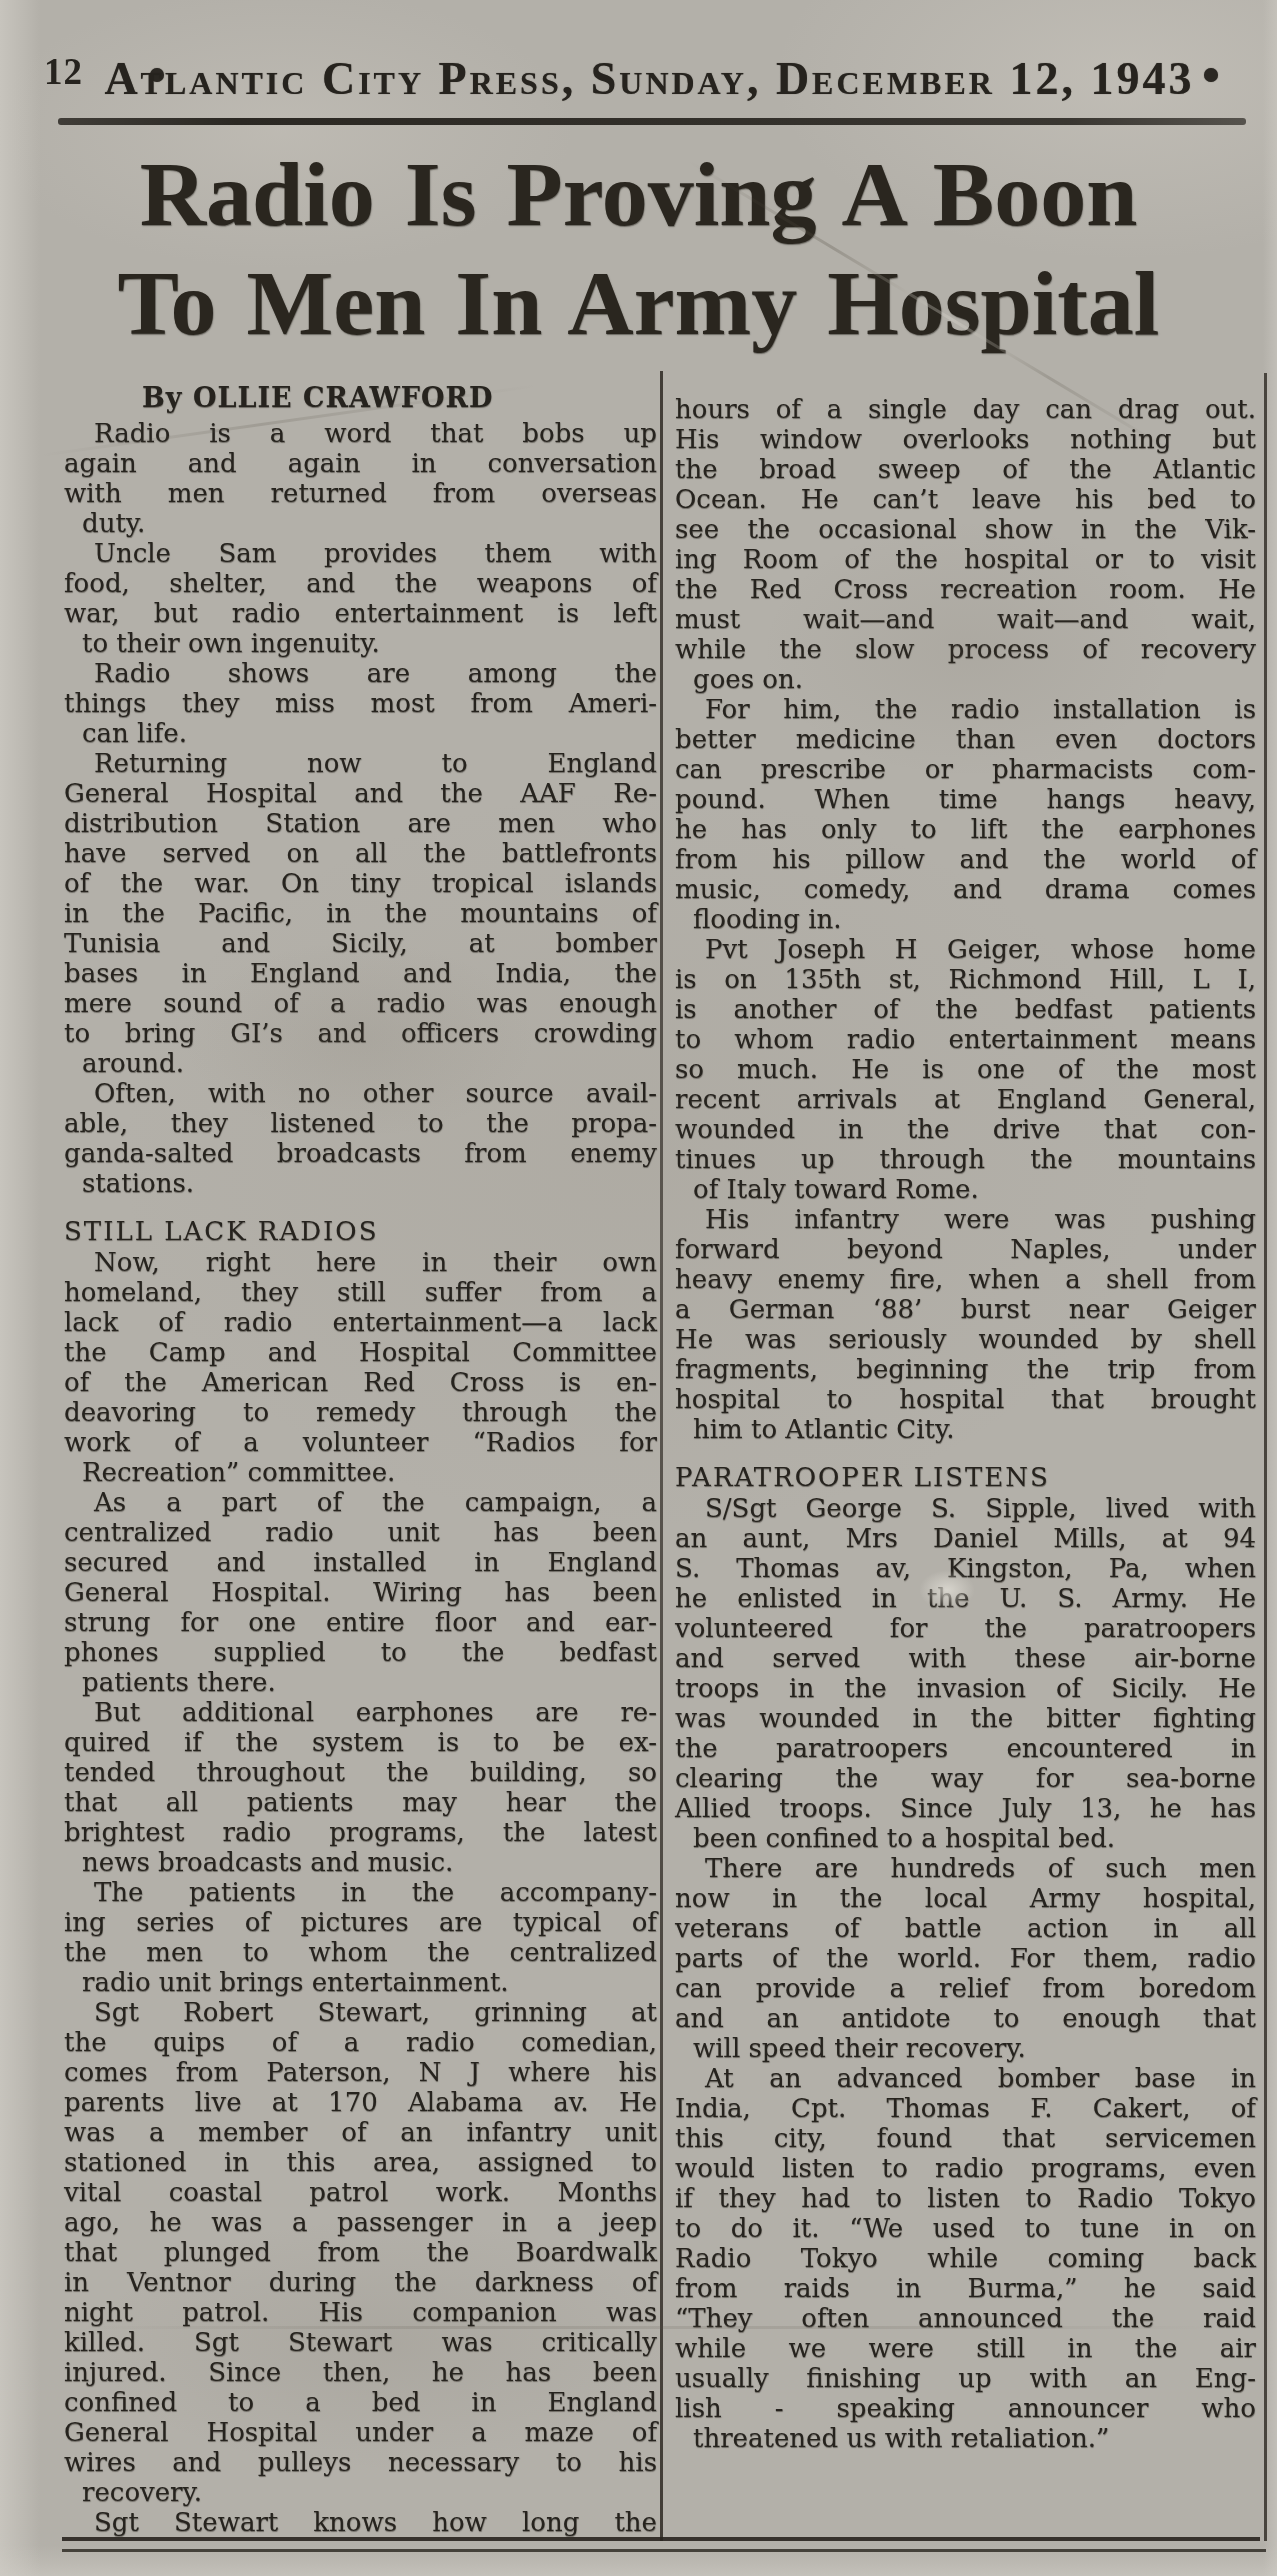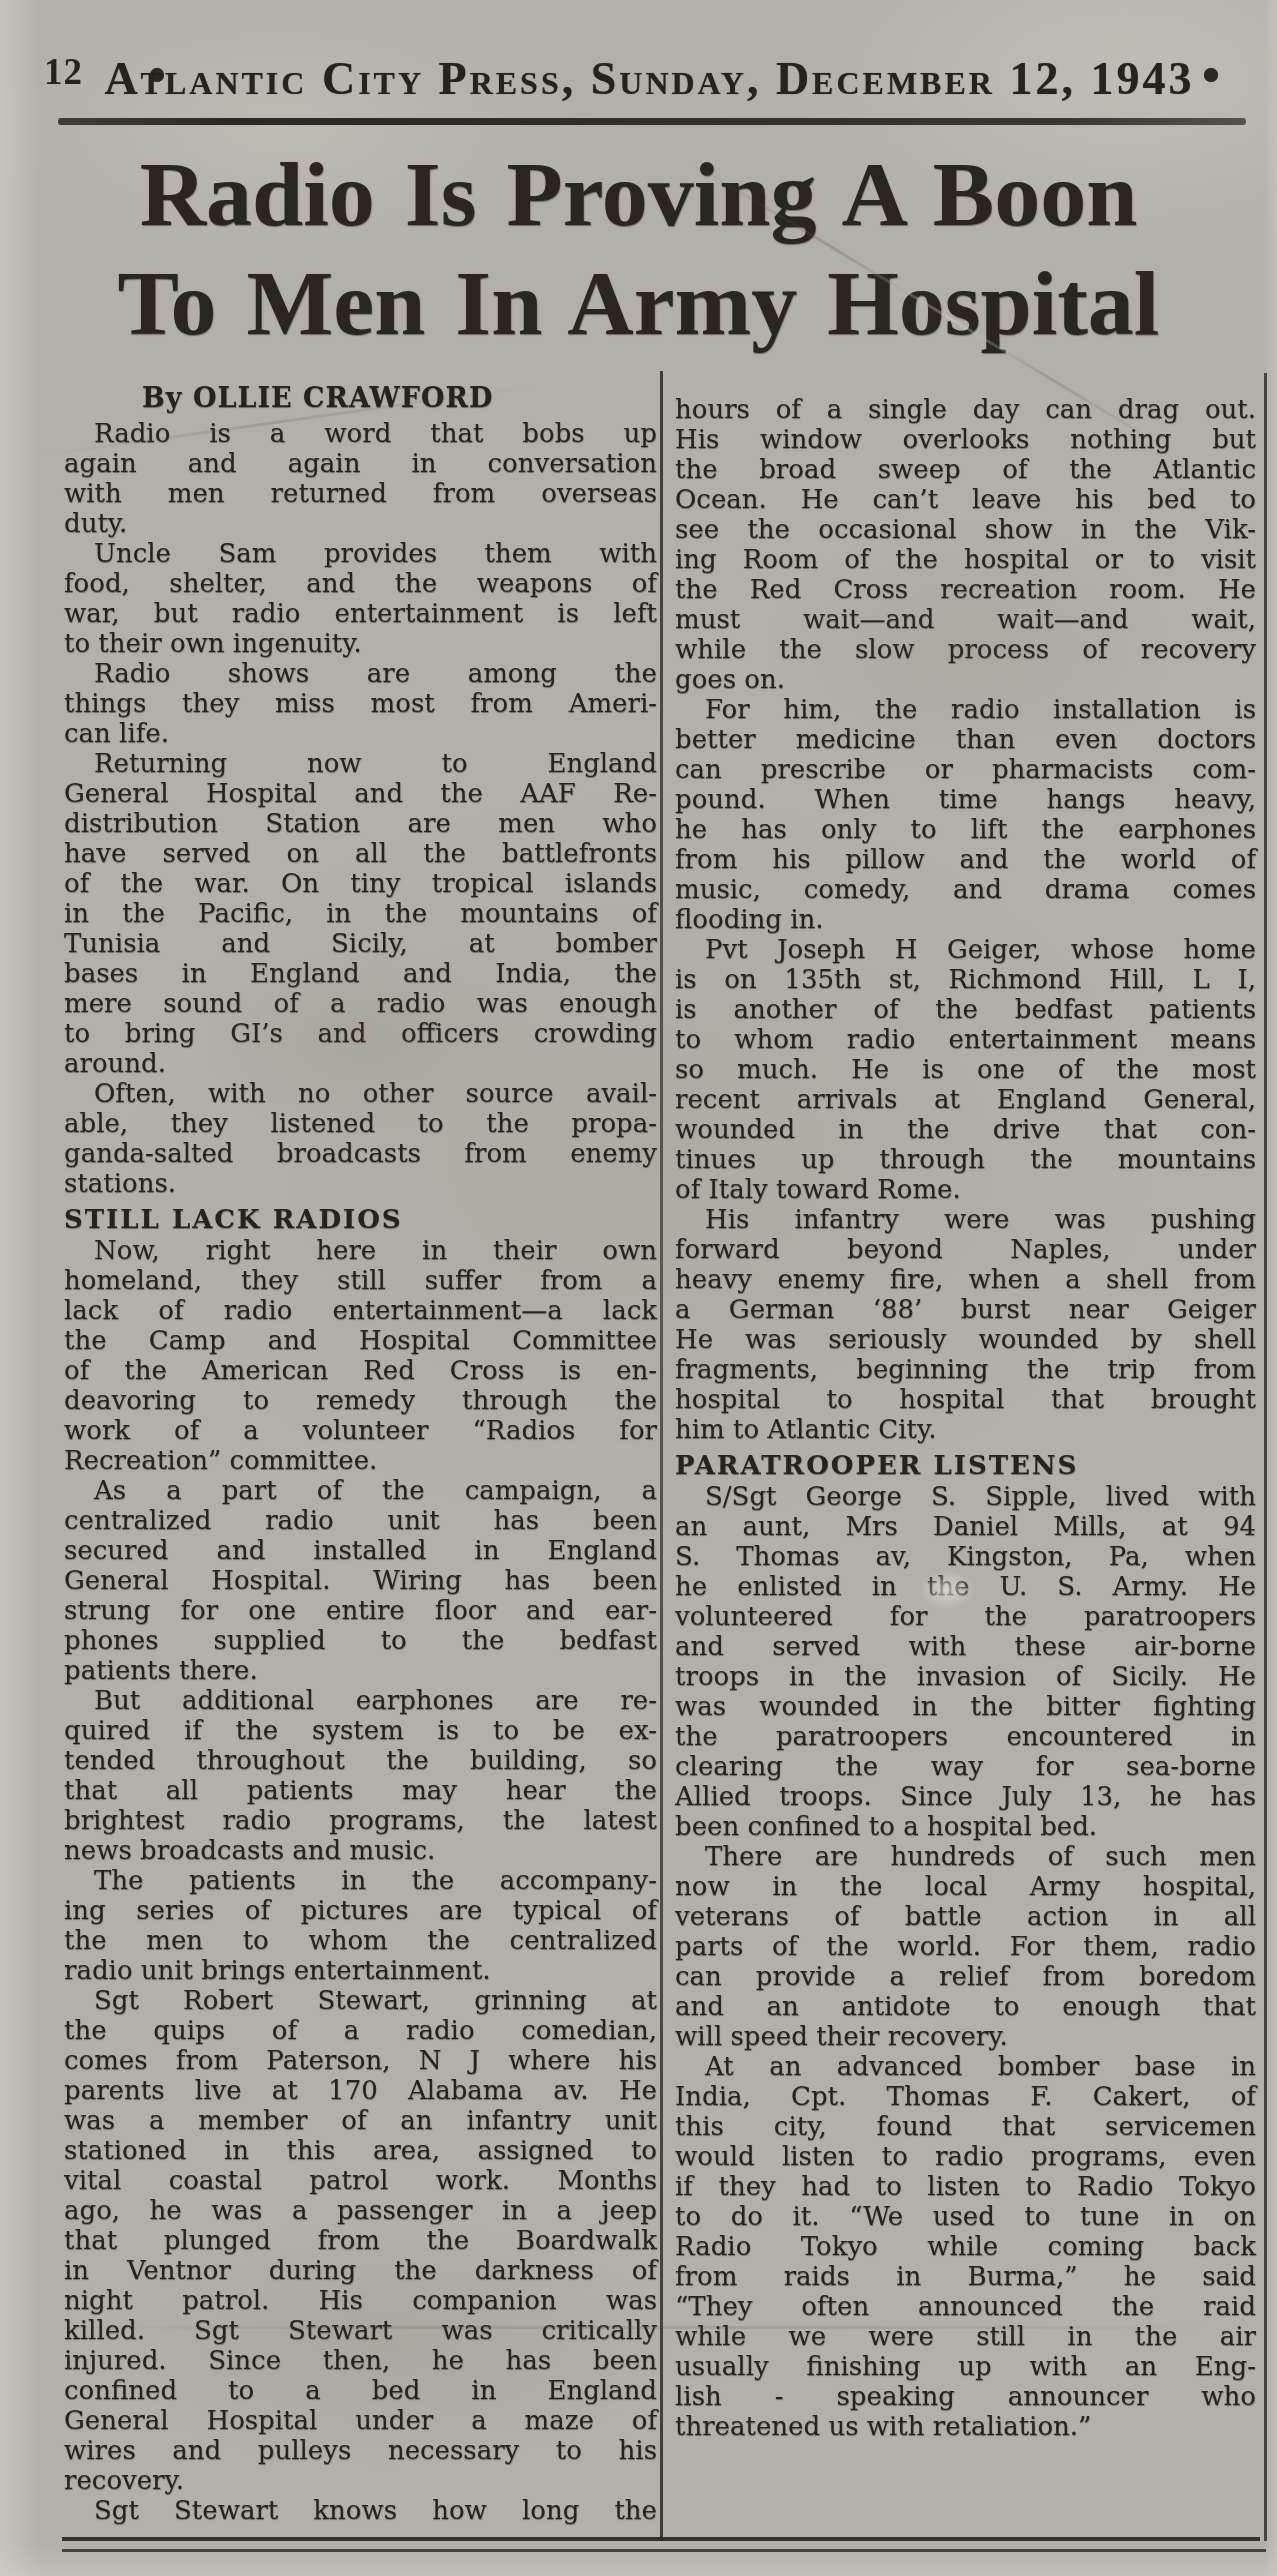--- a/index.html
+++ b/index.html
@@ -45,25 +45,25 @@
     letter-spacing:0px;word-spacing:7px;color:#2a261f;
     text-shadow:0.5px 1px 1.2px rgba(30,27,22,.5);}
   
   .col{position:absolute;font-size:26px;color:var(--ink);
     text-shadow:0.3px 0.5px 0.9px rgba(38,34,28,.5);}
   .colL{left:64px;top:380px;width:593px;}
   .colR{left:675px;top:394px;width:581px;}
   .tline{text-align:justify;text-align-last:justify;white-space:nowrap;overflow:visible;}
   .colL .tline{height:30px;line-height:30px;}
   .colR .tline{height:30px;line-height:30px;}
-  .tline.endline{text-align-last:left;}
+  .tline.endline{text-align-last:left;margin-left:18px;}
   .tline.ind{text-indent:30px;}
   .byline{height:38px;line-height:36px;font-weight:bold;padding-left:78px;
     letter-spacing:1px;font-size:27px;}
-  .subhead{font-weight:bold;letter-spacing:2px;font-size:26px;margin-top:6px;margin-bottom:1px;}
+  .subhead{font-weight:normal;letter-spacing:2px;font-size:26px;margin-top:18px;margin-bottom:1px;}
   .colL .subhead{height:30px;line-height:30px;}
   .colR .subhead{height:30px;line-height:30px;}
   .divider{position:absolute;left:660px;top:371px;height:2170px;width:3px;
     background:linear-gradient(180deg, rgba(45,40,34,.85), rgba(45,40,34,.65) 40%, rgba(45,40,34,.85));}
   .rightedge{position:absolute;left:1264px;top:373px;height:2168px;width:3px;
     background:rgba(45,40,34,.8);}
   .rule-bottom-1{position:absolute;left:62px;width:1198px;top:2537px;height:4px;background:rgba(40,36,30,.9);}
   .rule-bottom-2{position:absolute;left:62px;width:1204px;top:2549px;height:3px;background:rgba(40,36,30,.8);}
   
   .stain{position:absolute;pointer-events:none;}

